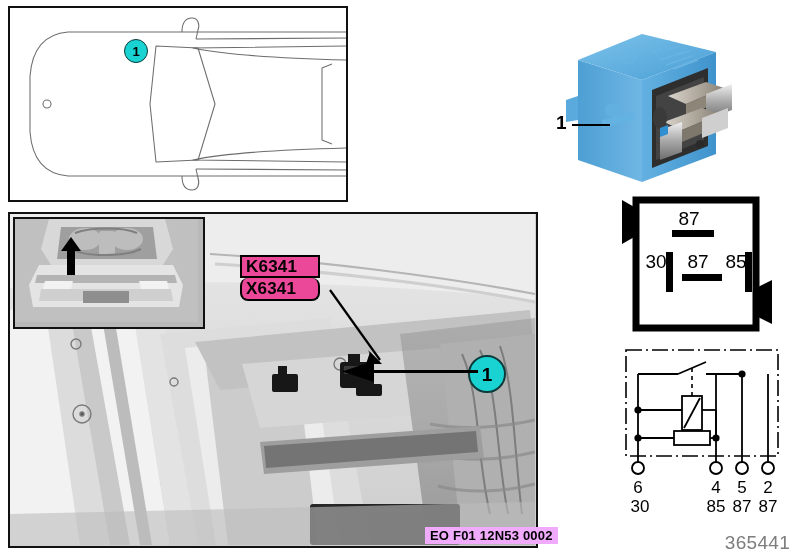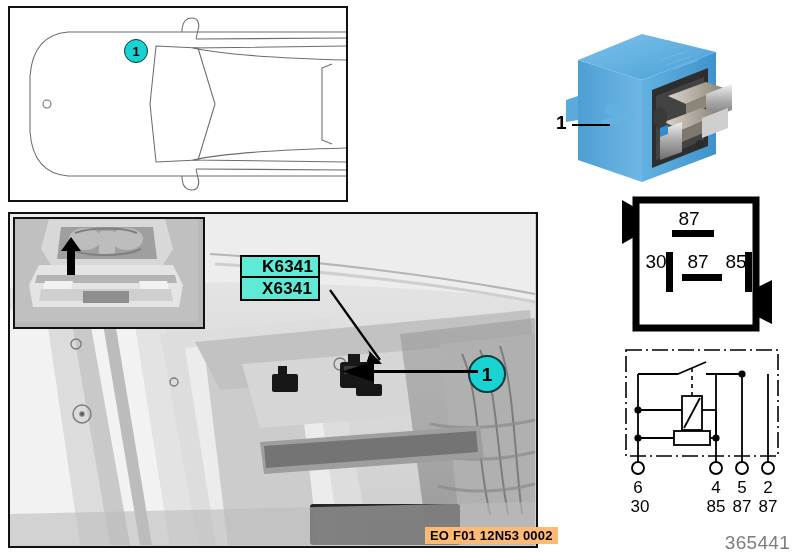--- a/index.html
+++ b/index.html
@@ -27,29 +27,29 @@
                border:2.5px solid #111;background:#cfcfcf;overflow:hidden;}
   #photo-svg{position:absolute;left:0;top:0;}
 
   
   #inset-panel{position:absolute;left:13px;top:217px;width:188px;height:108px;
                border:2.5px solid #111;background:#b9b9b9;overflow:hidden;z-index:6;}
   #inset-svg{position:absolute;left:0;top:0;}
 
   
   #label-stack{position:absolute;left:240px;top:255px;z-index:7;}
-  .labelbox{border:2.2px solid #000;background:#5eead4;
+  .labelbox{border:2.2px solid #000;background:#ec4899;
             width:80px;height:23px;box-sizing:border-box;
-            display:flex;align-items:center;padding-left:20px;
+            display:flex;align-items:center;padding-left:4px;
             font-size:17px;font-weight:bold;letter-spacing:.2px;}
-  .labelbox + .labelbox{border-top:none;}
+  .labelbox + .labelbox{border-top:none;border-radius:8px;}
 
   
   #caption{position:absolute;left:425px;top:527px;z-index:8;
-           background:#fdba74;color:#000;font-size:13px;font-weight:bold;
+           background:#f0abfc;color:#000;font-size:13px;font-weight:bold;
            padding:1px 5px;letter-spacing:.2px;}
 
   
   #relay-photo{left:556px;top:22px;width:244px;height:168px;}
   #relay-svg{position:absolute;left:0;top:0;}
   #relay-marker{position:absolute;left:556px;top:112px;
                 font-size:19px;font-weight:bold;z-index:3;}
   #relay-leader{position:absolute;left:572px;top:124px;width:38px;height:2px;
                 background:#000;z-index:3;}
 

